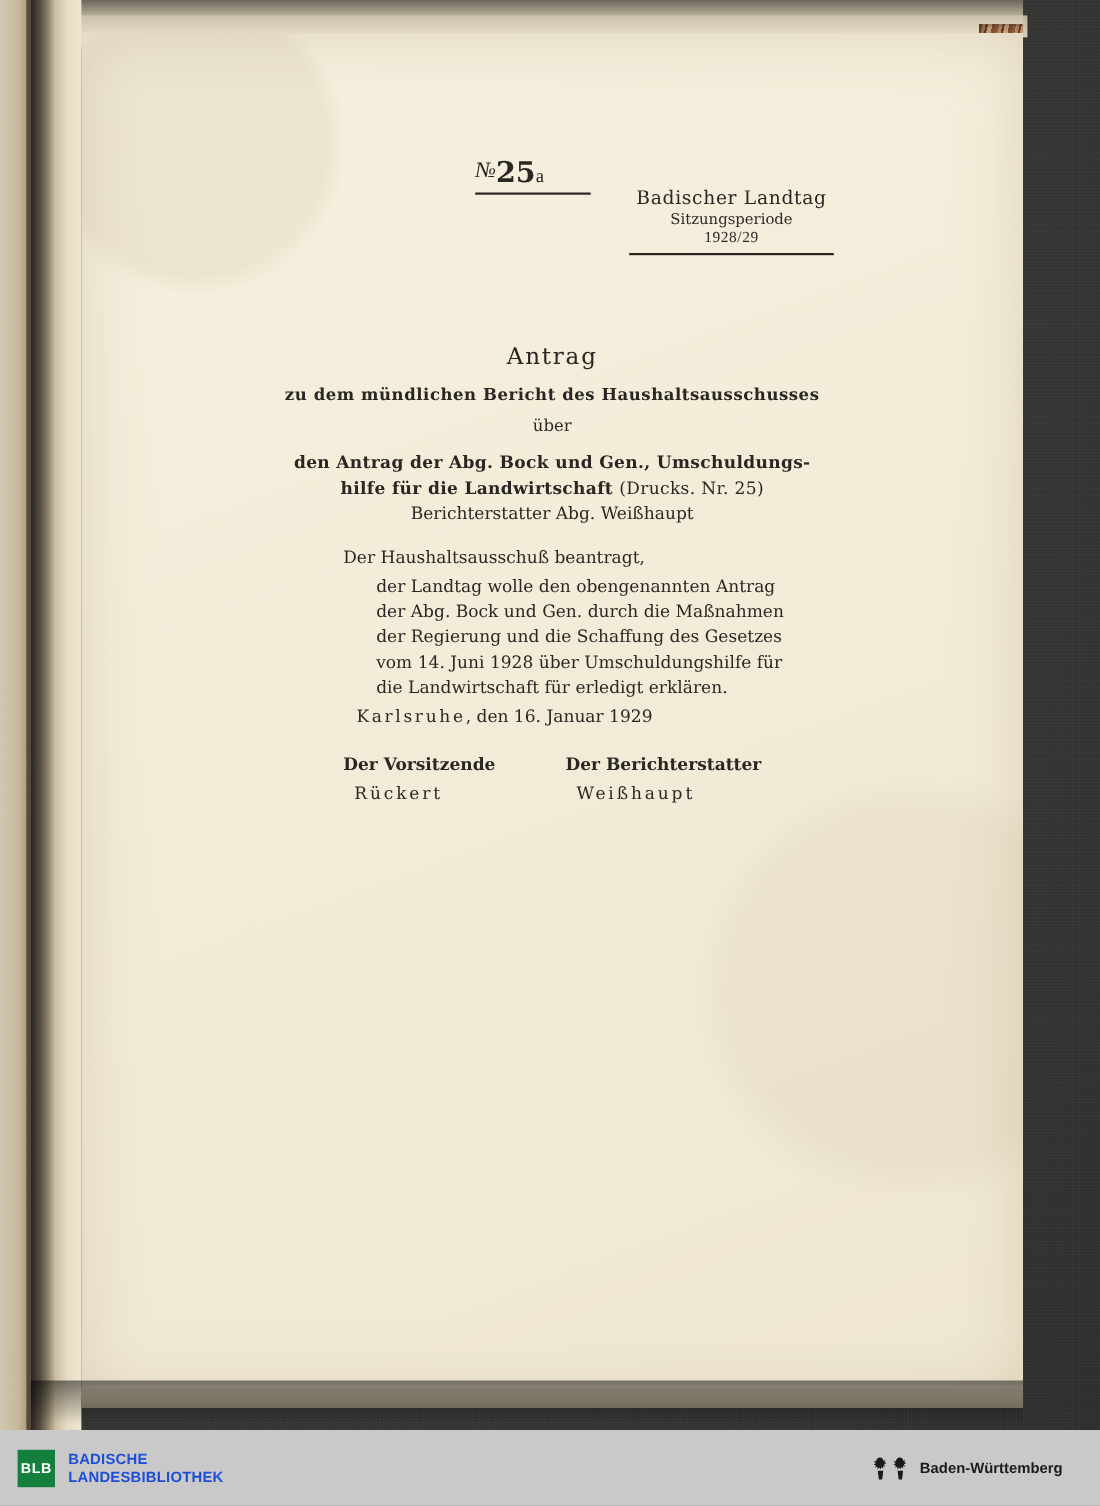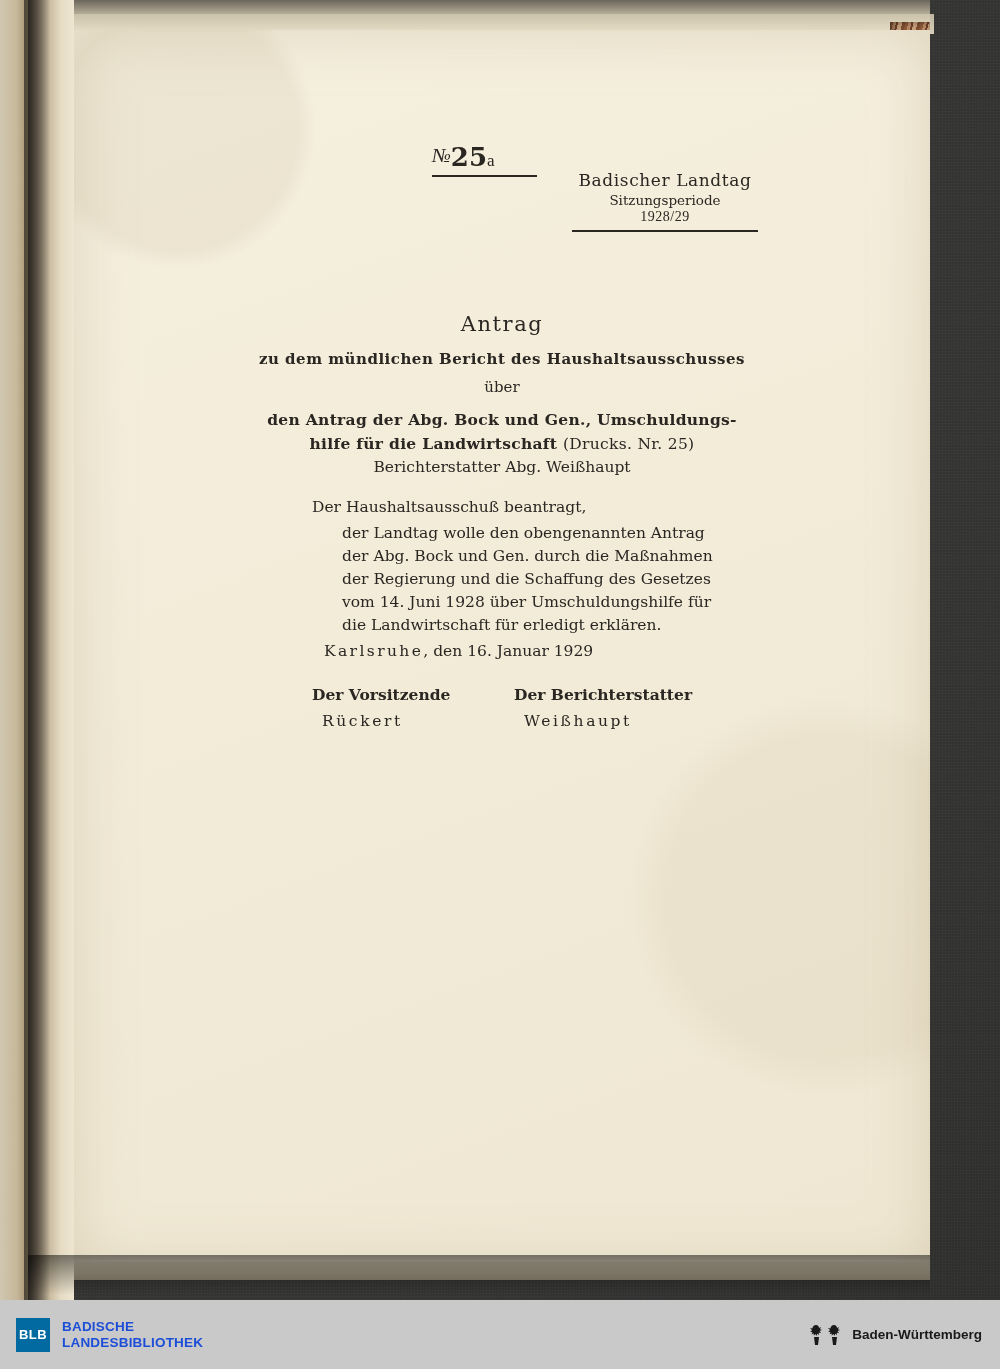--- a/index.html
+++ b/index.html
@@ -295,21 +295,21 @@
   
   .footer{
     position:absolute;
     left:0; bottom:0; width:1000px; height:69px;
     background:#c9c9c9;
     display:flex;
     align-items:center;
   }
   .blb-logo{
     width:34px; height:34px;
-    background:#0369a1;
+    background:#15803d;
     color:#fff;
     font-family:"Liberation Sans", sans-serif;
     font-weight:700;
     font-size:13px;
     display:flex;
     align-items:center;
     justify-content:center;
     margin-left:16px;
     letter-spacing:.5px;
   }
@@ -319,21 +319,21 @@
     font-weight:700;
     font-size:13.5px;
     line-height:16px;
     color:#1d4ed8;
     letter-spacing:.2px;
   }
   .footer-right{
     margin-left:auto;
     display:flex;
     align-items:center;
-    margin-right:18px;
+    margin-right:34px;
   }
   .bw-text{
     font-family:"Liberation Sans", sans-serif;
     font-weight:700;
     font-size:13.5px;
     color:#1a1a1a;
     margin-left:10px;
   }
   .griffins{
     display:flex;

